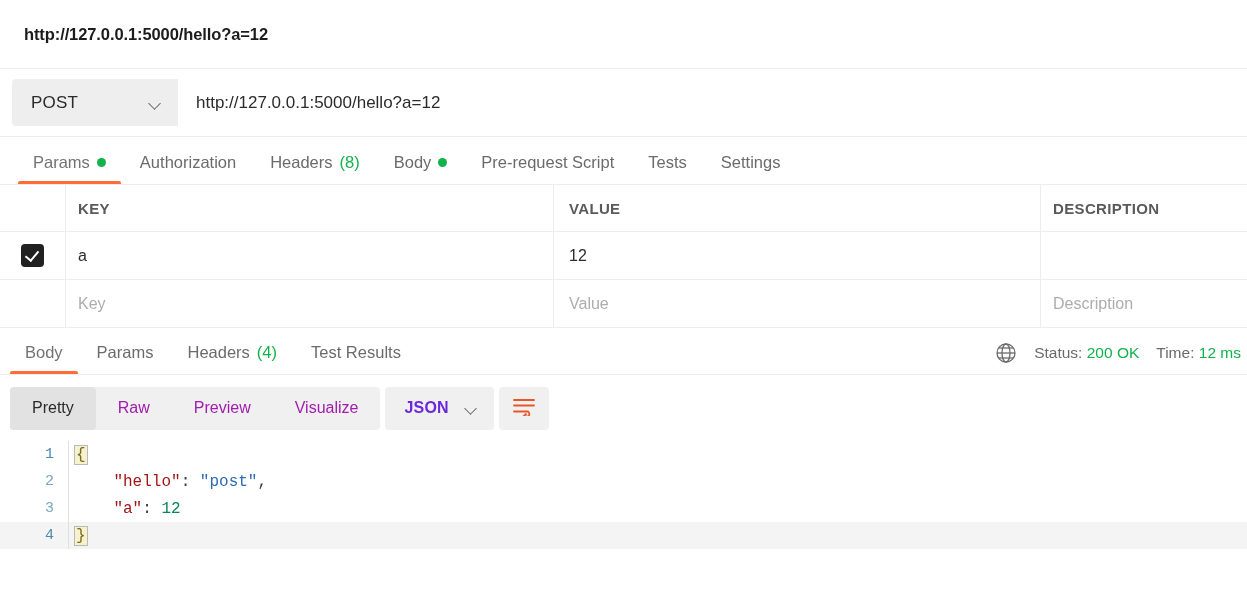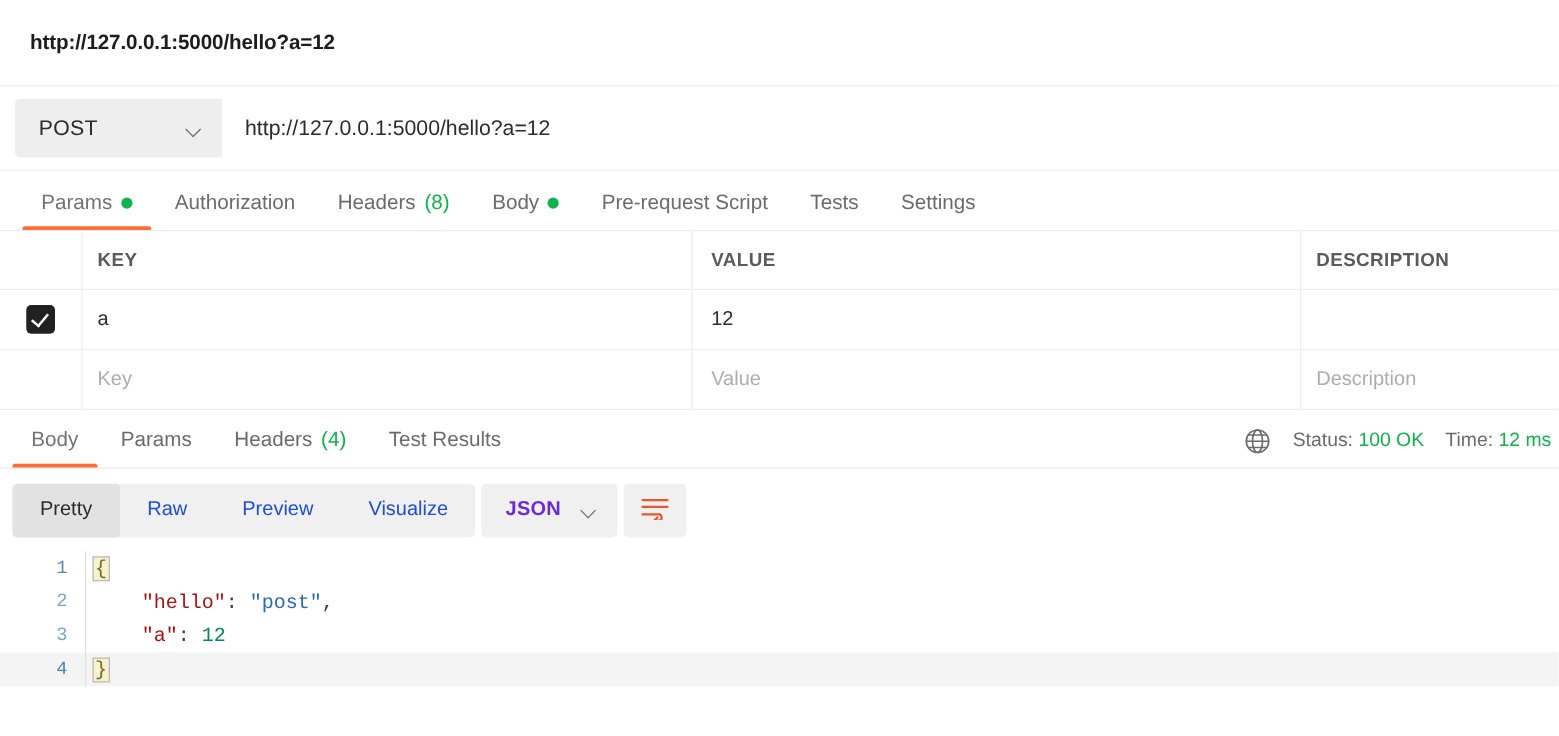--- a/index.html
+++ b/index.html
@@ -239,21 +239,21 @@
     background: #f0f0f0;
     border-radius: 4px;
     height: 43px;
     align-items: stretch;
   }
   .seg-item {
     display: flex;
     align-items: center;
     padding: 0 22px;
     font-size: 16px;
-    color: #1d4ed8;
+    color: #a21caf;
     border-radius: 4px;
     cursor: pointer;
   }
   .seg-item.active {
     background: #e2e2e2;
     color: #2b2b2b;
   }
   .fmt-select {
     display: flex;
     align-items: center;
@@ -433,21 +433,21 @@
       <svg class="globe" width="22" height="22" viewBox="0 0 22 22" fill="none" aria-hidden="true">
         <circle cx="11" cy="11" r="9" stroke="#6b6b6b" stroke-width="1.3"></circle>
         <ellipse cx="11" cy="11" rx="4" ry="9" stroke="#6b6b6b" stroke-width="1.3"></ellipse>
         <line x1="2" y1="11" x2="20" y2="11" stroke="#6b6b6b" stroke-width="1.3"></line>
         <line x1="3.6" y1="6" x2="18.4" y2="6" stroke="#6b6b6b" stroke-width="1.3"></line>
         <line x1="3.6" y1="16" x2="18.4" y2="16" stroke="#6b6b6b" stroke-width="1.3"></line>
       </svg>
     </span>
     <span class="meta-item">
       <span>Status:</span>
-      <span class="meta-val">100 OK</span>
+      <span class="meta-val">200 OK</span>
     </span>
     <span class="meta-item">
       <span>Time:</span>
       <span class="meta-val">12 ms</span>
     </span>
   </div>
 </div>
 
 <div class="body-toolbar">
   <div class="seg">

